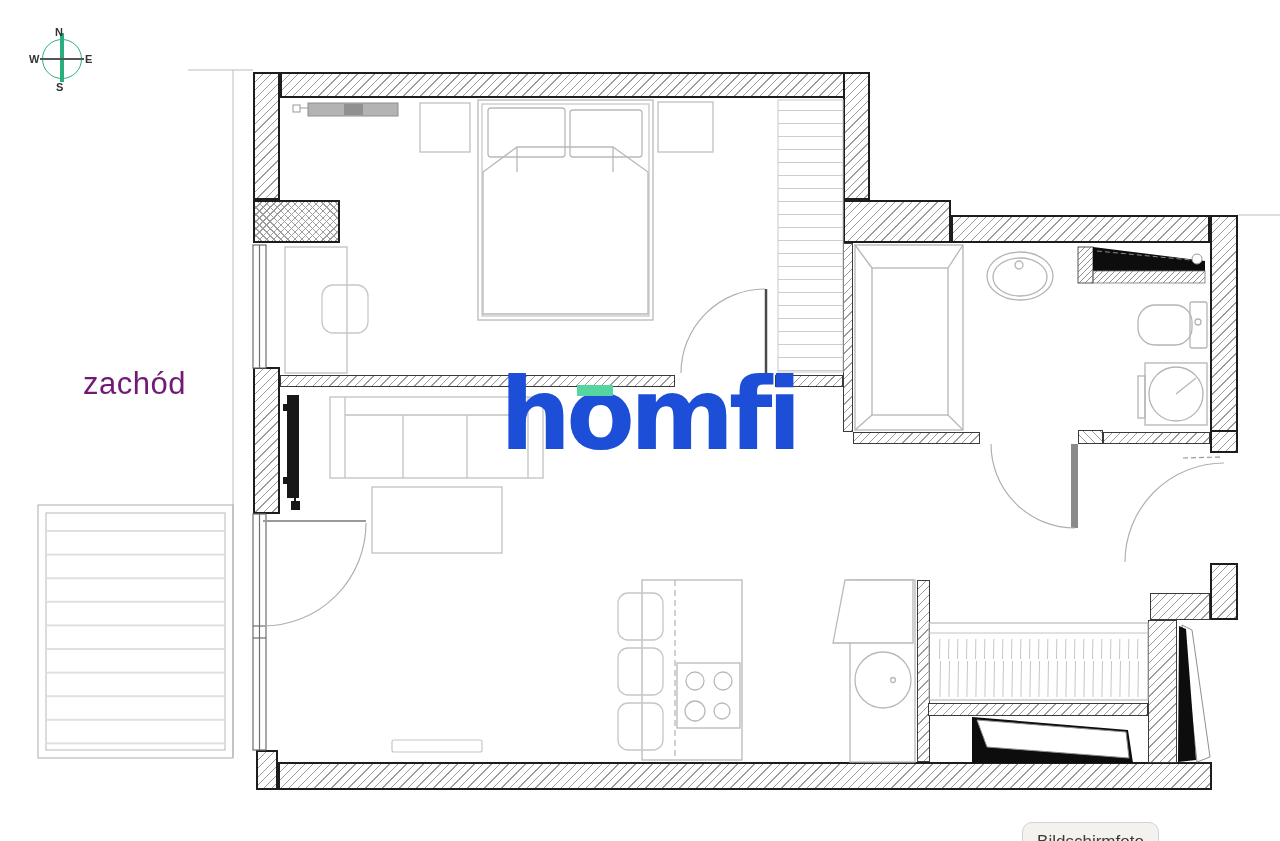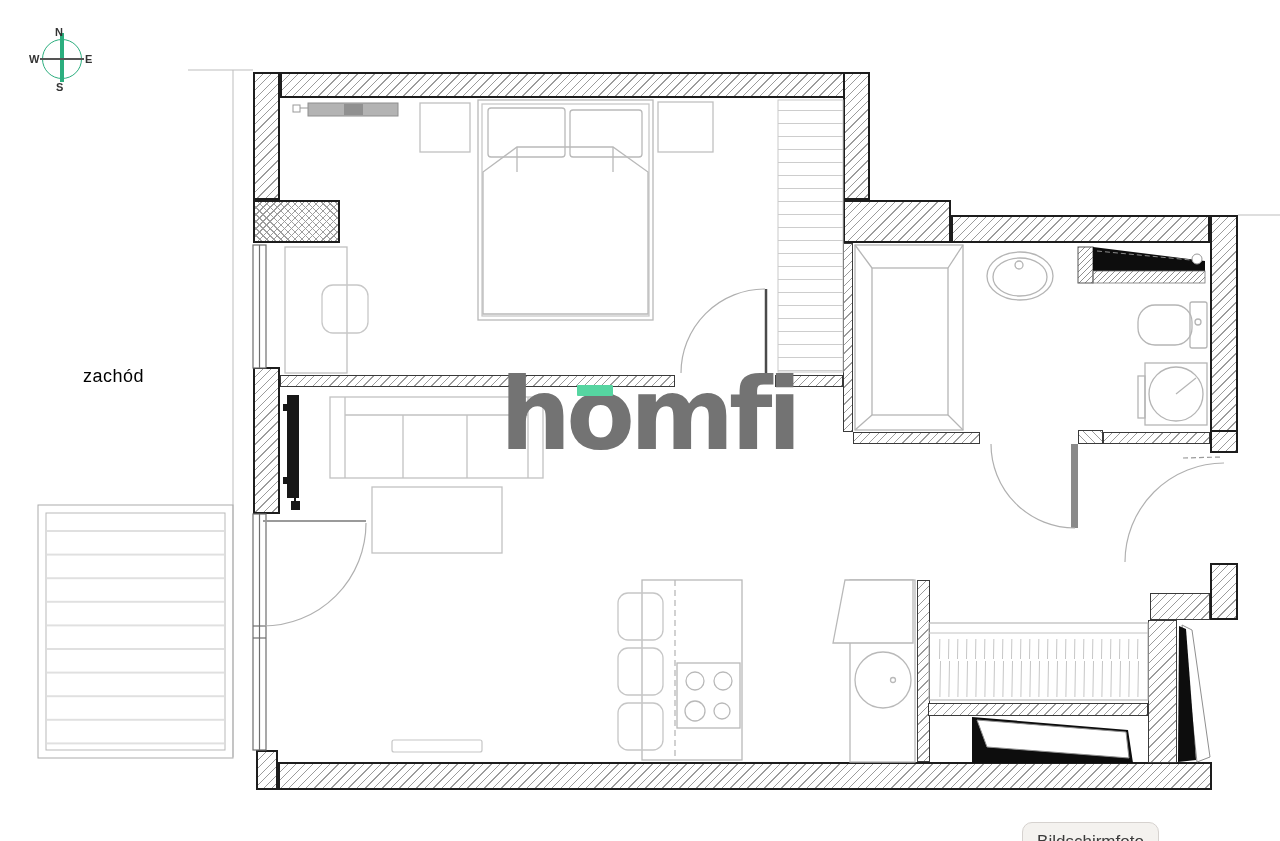--- a/index.html
+++ b/index.html
@@ -16,23 +16,23 @@
   
   svg.overlay{position:absolute;left:0;top:0;pointer-events:none;}
   
   .compass{position:absolute;left:0;top:0;width:120px;height:110px;}
   .compass span{position:absolute;font-size:11px;font-weight:bold;color:#333;}
   .c-circle{position:absolute;left:42px;top:39px;width:40px;height:40px;border-radius:50%;
             border:1.4px solid #2bae7e;box-sizing:border-box;}
   .c-ns{position:absolute;left:60px;top:33px;width:4px;height:49px;background:#2bae7e;}
   .c-we{position:absolute;left:40px;top:58px;width:44px;height:1.6px;background:#555;}
   
-  .west-label{position:absolute;left:83px;top:366px;font-size:18px;color:#000000;letter-spacing:.5px;}
+  .west-label{position:absolute;left:83px;top:366px;font-size:31px;color:#701a75;letter-spacing:.5px;}
   .homfi{position:absolute;left:500px;top:365px;font-size:100px;line-height:100px;
-         font-weight:bold;color:#737373;letter-spacing:-5px;font-family:"DejaVu Sans",sans-serif;}
+         font-weight:bold;color:#1d4ed8;letter-spacing:-5px;font-family:"DejaVu Sans",sans-serif;}
   .homfi-bar{position:absolute;left:577px;top:385px;width:36px;height:11px;background:#56d5a1;border-radius:1px;}
   
   .tooltip{position:absolute;left:1022px;top:822px;width:137px;height:40px;
            background:#f4f2ef;border:1.5px solid #d6d2cf;border-radius:10px;
            font-size:17px;color:#3b3b3b;text-align:center;padding-top:9px;box-sizing:border-box;}
 </style>
 </head>
 <body>
 
 <div class="w thick" style="left:280px;top:72px;width:590px;height:26px"></div>

